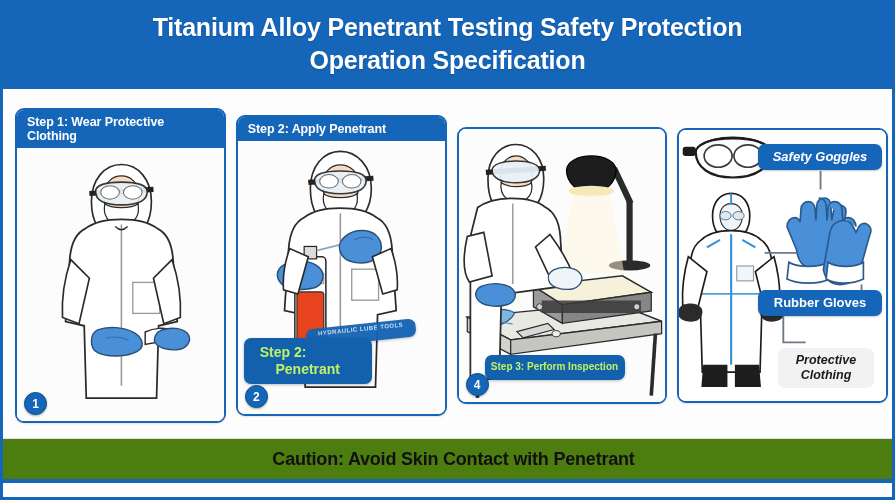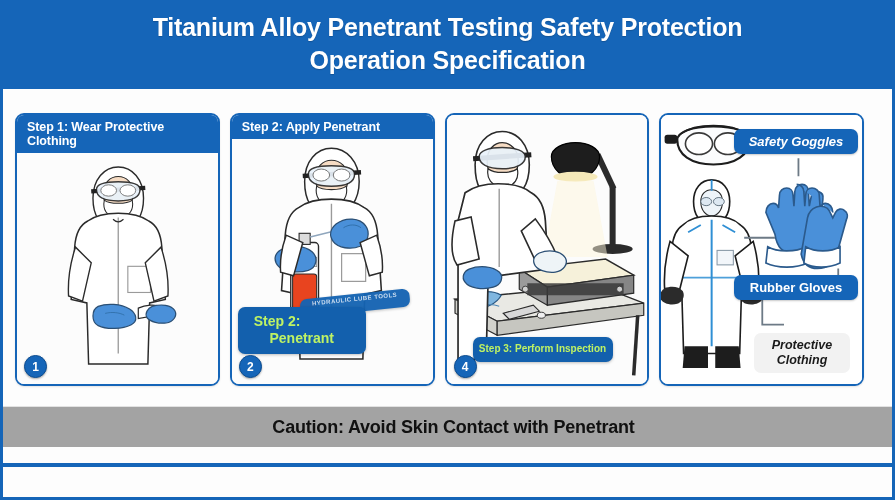--- a/index.html
+++ b/index.html
@@ -7,21 +7,21 @@
     width:895px;height:500px;overflow:hidden;
     background:#ffffff;
     font-family:"Liberation Sans", sans-serif;
     -webkit-font-smoothing:antialiased;
   }
   .poster{
     position:relative;width:895px;height:500px;
     background:#fdfdfd;
     box-sizing:border-box;
     border:3px solid #1565b8;
-    display:flex;flex-direction:column;gap:16px;
+    display:flex;flex-direction:column;
   }
 
   
   .header{
     background:#1565b8;
     color:#ffffff;
     flex:0 0 auto;
     padding:8px 40px 12px 40px;
     text-align:center;
   }
@@ -32,23 +32,24 @@
     line-height:1.32;
     letter-spacing:-0.2px;
     text-shadow:0 1px 1px rgba(0,0,0,.18);
   }
 
   
   .panels{
     flex:1 1 auto;
     display:flex;
     gap:10px;
-    padding:8px 28px 4px 12px;
+    padding:8px 4px 4px 12px;
     box-sizing:border-box;
     min-height:0;
+    align-items:center;
   }
   .panel{
     position:relative;
     flex:1 1 0;
     background:#ffffff;
     border:2px solid #1565b8;
     border-radius:9px;
     overflow:hidden;
     display:flex;flex-direction:column;
     box-shadow:0 1px 2px rgba(0,0,0,.10);
@@ -131,21 +132,21 @@
     background:#f2f2f2;color:#1a1a1a;
     font-size:12.5px;padding:5px 9px;
   }
   #lbl-goggles{right:4px;top:14px;width:108px;font-style:italic;}
   #lbl-gloves{right:4px;top:160px;width:108px;}
   #lbl-clothing{right:12px;top:218px;width:78px;font-style:italic;}
 
   
   .caution-wrap{
     flex:0 0 auto;
-    background:#a3a3a3;
+    background:#4d7c0f;
     padding:10px 0 9px 12px;
     text-align:center;
     border-top:1px solid #e2e2e2;
   }
   .caution-wrap .caution{
     margin:0;font-size:18px;font-weight:bold;color:#111111;
     letter-spacing:-0.2px;
   }
   .rule{
     flex:0 0 auto;height:4px;background:#1565b8;

